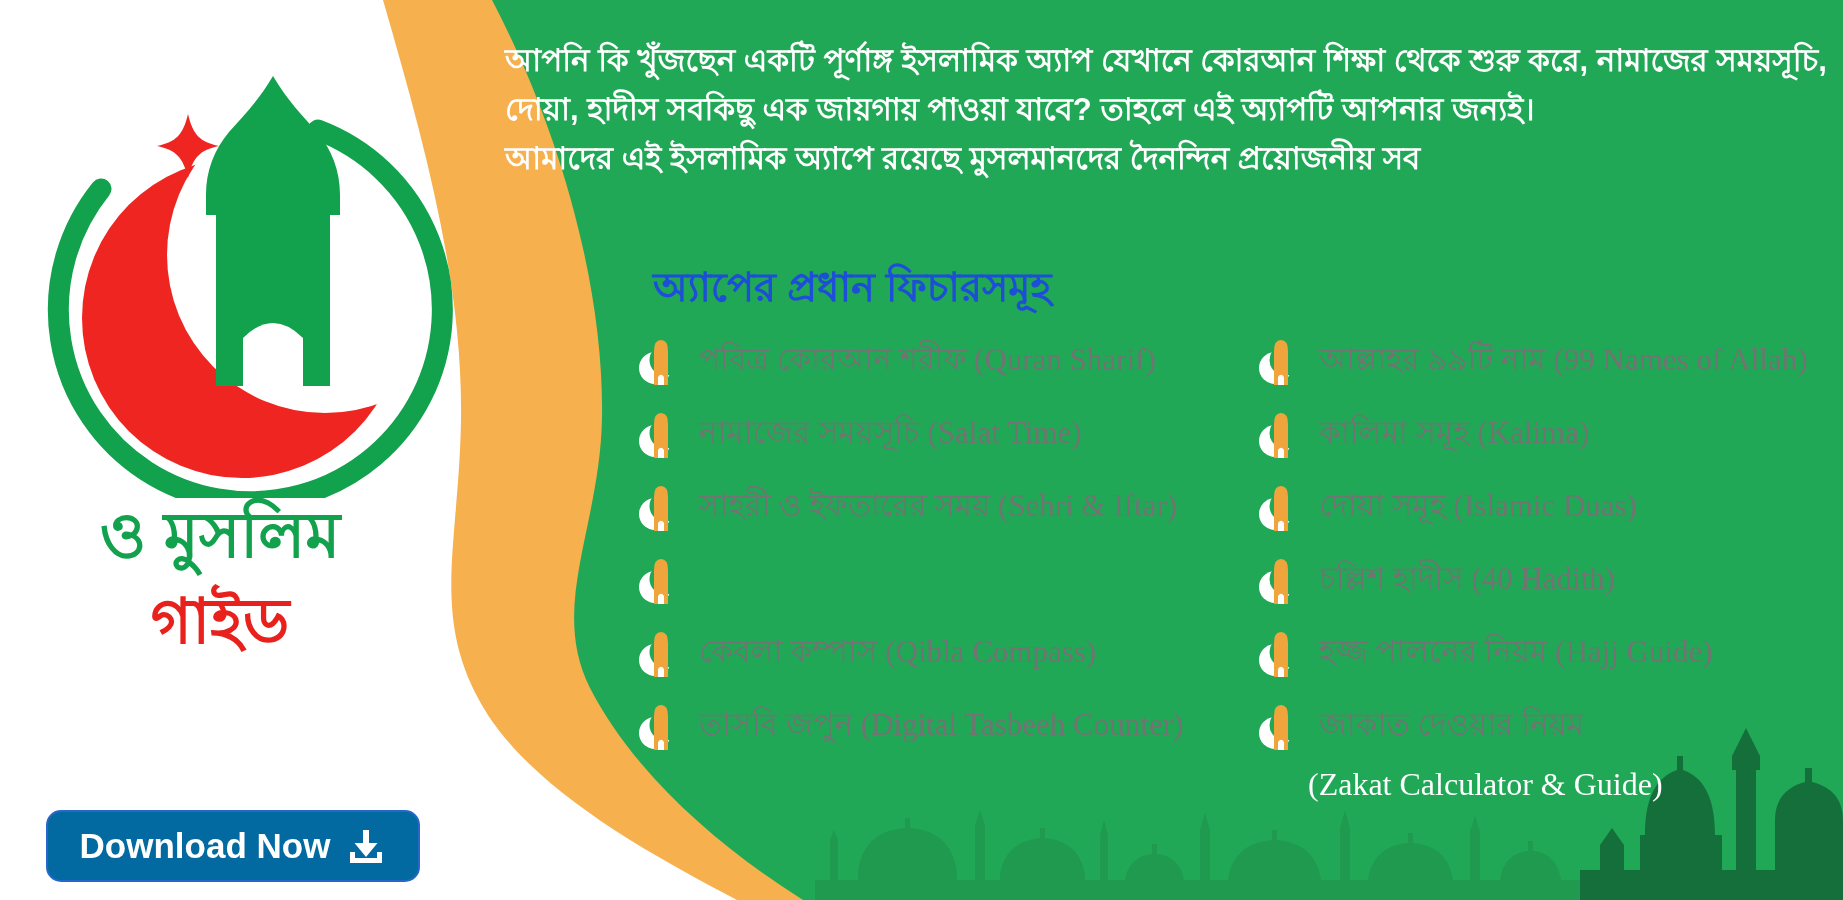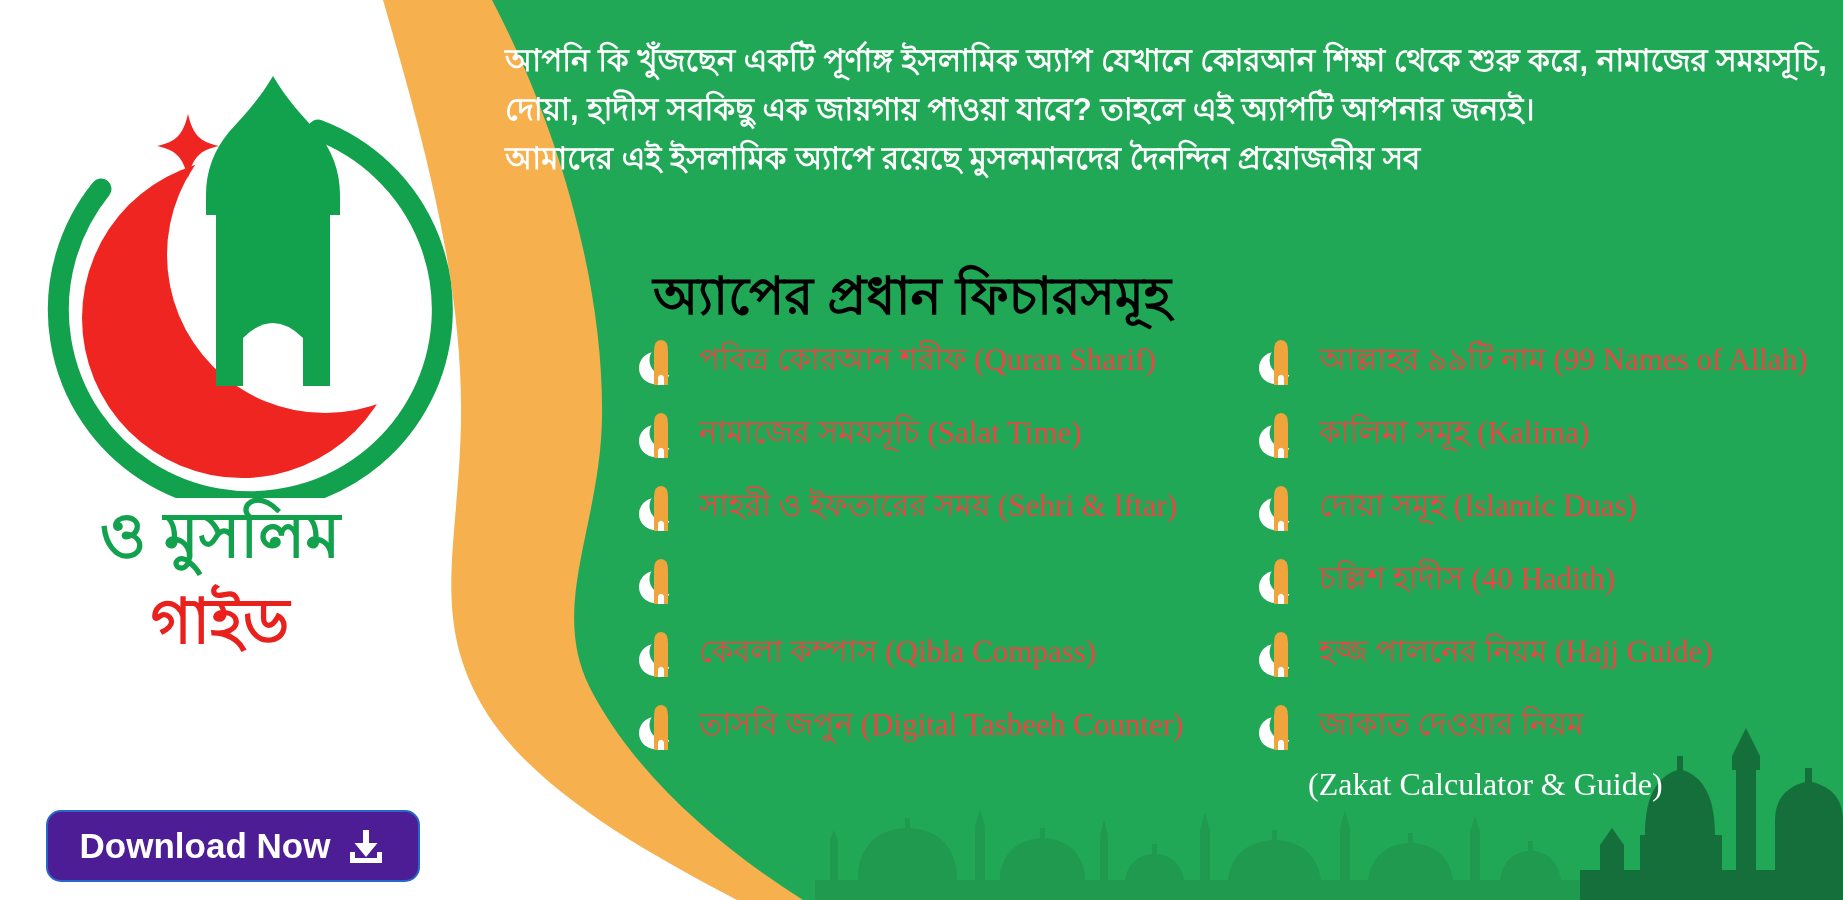--- a/index.html
+++ b/index.html
@@ -15,42 +15,42 @@
   #logo-svg{position:absolute;left:0;top:18px;width:500px;height:480px;}
   #app-title{
     position:absolute;left:8px;top:492px;width:424px;
     text-align:center;font-weight:800;font-size:63px;line-height:86px;
     letter-spacing:0;
   }
   .t-green{color:#12A14C;}
   .t-red{color:#E8211D;}
   #download-btn{
     position:absolute;left:46px;top:810px;width:374px;height:72px;
-    background:#4c1d95;border:2px solid #2668c9;border-radius:15px;
+    background:#0369a1;border:2px solid #2668c9;border-radius:15px;
     display:flex;align-items:center;justify-content:center;gap:16px;
     color:#ffffff;font-weight:800;font-size:35px;cursor:pointer;
     box-sizing:border-box;
   }
   
   #intro{
     position:absolute;left:505px;top:36px;width:1330px;
     text-align:left;color:#ffffff;font-weight:600;
     font-size:31px;line-height:49px;
   }
   #features-heading{
     position:absolute;left:653px;top:256px;
-    color:#000000;font-weight:700;font-size:52px;
+    color:#1d4ed8;font-weight:700;font-size:40px;
   }
   .feat-col{position:absolute;top:324px;width:620px;}
   #feat-col-1{left:638px;}
   #feat-col-2{left:1258px;}
   .feat-row{height:73px;display:flex;align-items:center;gap:15px;}
   .feat-icon{width:46px;height:52px;flex:0 0 auto;}
   .feat-label{
-    color:#ef4444;font-size:31px;white-space:nowrap;
+    color:#737373;font-size:31px;white-space:nowrap;
     font-family:"Liberation Serif", serif;
   }
   .feat-note{
     padding-left:50px;margin-top:4px;
     color:#ffffff;font-size:32px;
     font-family:"Liberation Serif", serif;
   }
 </style>
 </head>
 <body>

